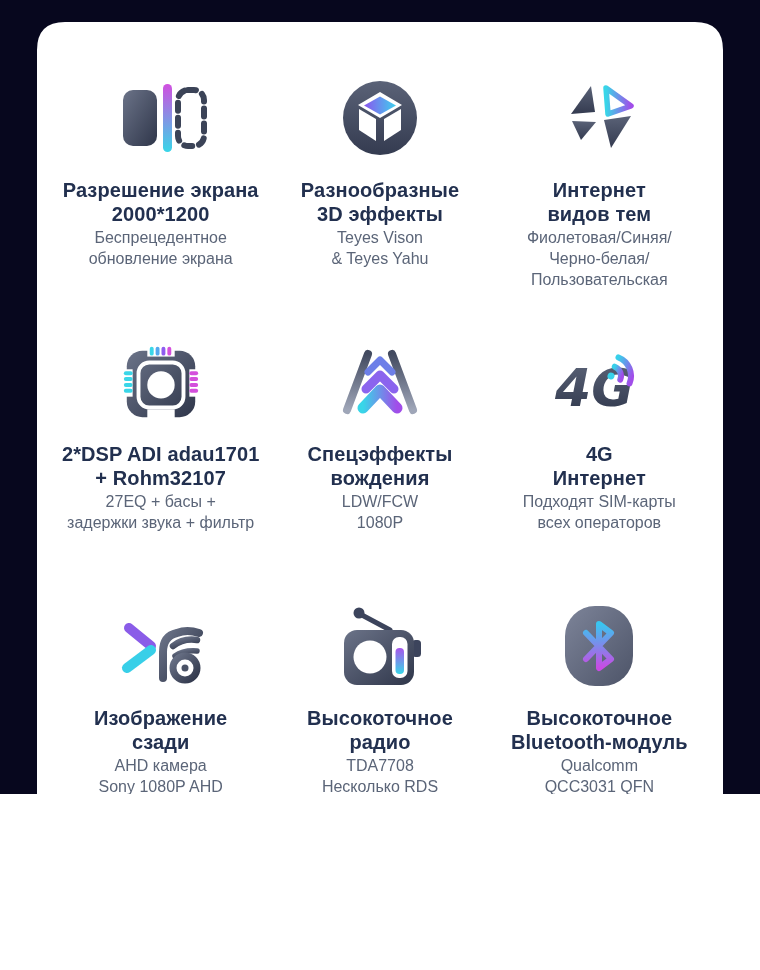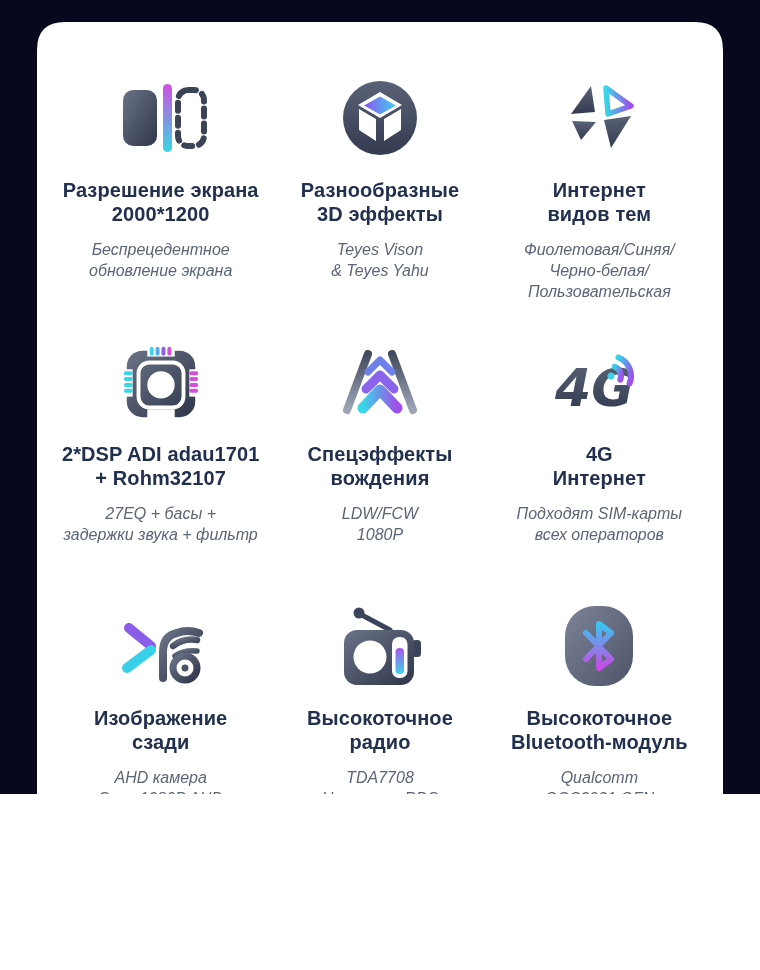--- a/index.html
+++ b/index.html
@@ -47,26 +47,24 @@
   .title {
     font-size: 20px;
     font-weight: 700;
     color: #22304f;
     line-height: 1.22;
     white-space: pre-line;
     letter-spacing: 0.1px;
   }
 
   .subtitle {
-    margin-top: 12px;
     font-size: 16px;
     color: #5b6578;
     line-height: 1.32;
     white-space: pre-line;
-    font-style: italic;
   }
 
   .logo {
     position: absolute;
     left: 556px; top: 899px;
     width: 160px; height: 34px;
     display: flex;
     align-items: center;
     justify-content: center;
     gap: 22px;

